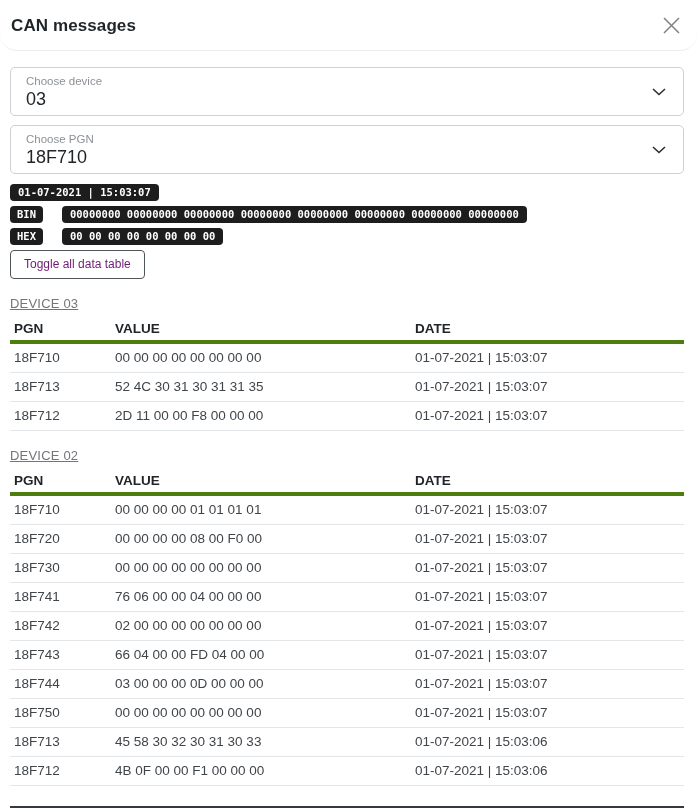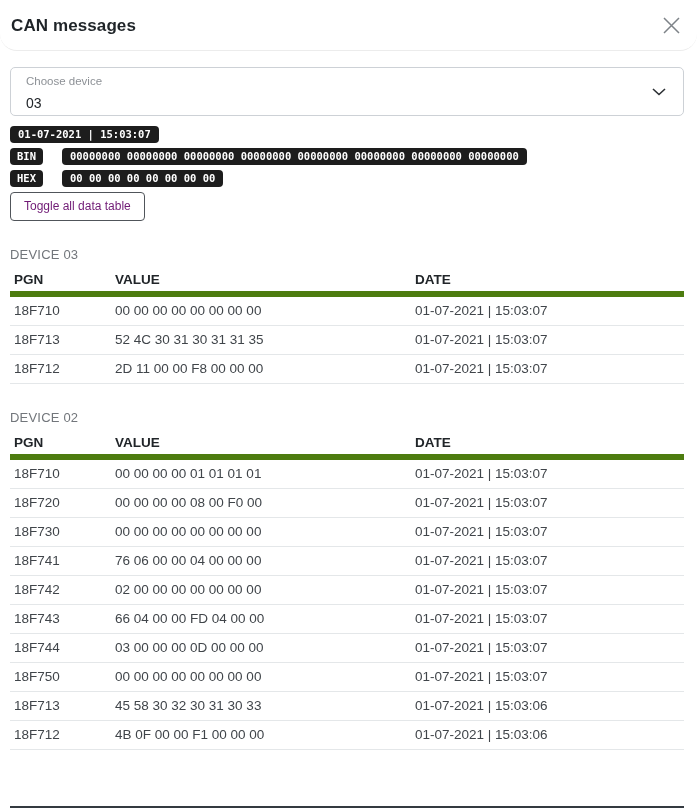--- a/index.html
+++ b/index.html
@@ -47,24 +47,24 @@
     cursor: pointer;
     background: #fff;
   }
   .select-box + .select-box { margin-top: 9px; }
   .select-label {
     font-size: 11.5px;
     color: #8d9196;
     display: block;
   }
   .select-value {
-    font-size: 14px;
+    font-size: 18px;
     color: #212529;
     display: block;
-    margin-top: 8px;
+    margin-top: 2px;
   }
   .chevron {
     position: absolute;
     right: 17px;
     top: 50%;
     margin-top: -4px;
     line-height: 0;
   }
   
   .badges { margin-top: 10px; }
@@ -89,38 +89,39 @@
     border: 1px solid #50555a;
     border-radius: 4px;
     padding: 6px 13px 7px;
     font-family: "Liberation Sans", sans-serif;
     font-size: 12px;
     color: #701a75;
     cursor: pointer;
   }
   
   .device-title {
-    margin-top: 26px;
+    margin-top: 17px;
     font-size: 13px;
     color: #72767b;
     letter-spacing: 0.2px;
+    text-decoration: underline;
   }
   table {
     width: 674px;
     border-collapse: collapse;
     margin-top: 5px;
     table-layout: fixed;
   }
   th {
     text-align: left;
     font-size: 13.5px;
     font-weight: 700;
     color: #212529;
     padding: 5px 4px 4px;
-    border-bottom: 6px solid #4d7c0f;
+    border-bottom: 4px solid #4d7c0f;
   }
   td {
     font-size: 13.5px;
     color: #40454a;
     padding: 6px 4px;
     line-height: 16px;
     border-bottom: 1px solid #e4e7e9;
     overflow: hidden;
     white-space: nowrap;
   }
@@ -155,20 +156,29 @@
   <div class="select-box">
     <span class="select-label">Choose device</span>
     <span class="select-value">03</span>
     <span class="chevron">
       <svg width="14" height="8" viewBox="0 0 14 8">
           <polyline points="1,1 7,6.5 13,1" stroke="#2b2f33" stroke-width="1.6" fill="none"></polyline>
         </svg>
     </span>
   </div>
 
+  <div class="select-box">
+    <span class="select-label">Choose PGN</span>
+    <span class="select-value">18F710</span>
+    <span class="chevron">
+      <svg width="14" height="8" viewBox="0 0 14 8">
+          <polyline points="1,1 7,6.5 13,1" stroke="#2b2f33" stroke-width="1.6" fill="none"></polyline>
+        </svg>
+    </span>
+  </div>
 
   <div class="badges">
     <div class="badge-row">
       <span class="badge">01-07-2021 | 15:03:07</span>
     </div>
     <div class="badge-row">
       <span class="badge badge-key">BIN</span><span class="badge">00000000 00000000 00000000 00000000 00000000 00000000 00000000 00000000</span>
     </div>
     <div class="badge-row">
       <span class="badge badge-key">HEX</span><span class="badge">00 00 00 00 00 00 00 00</span>

